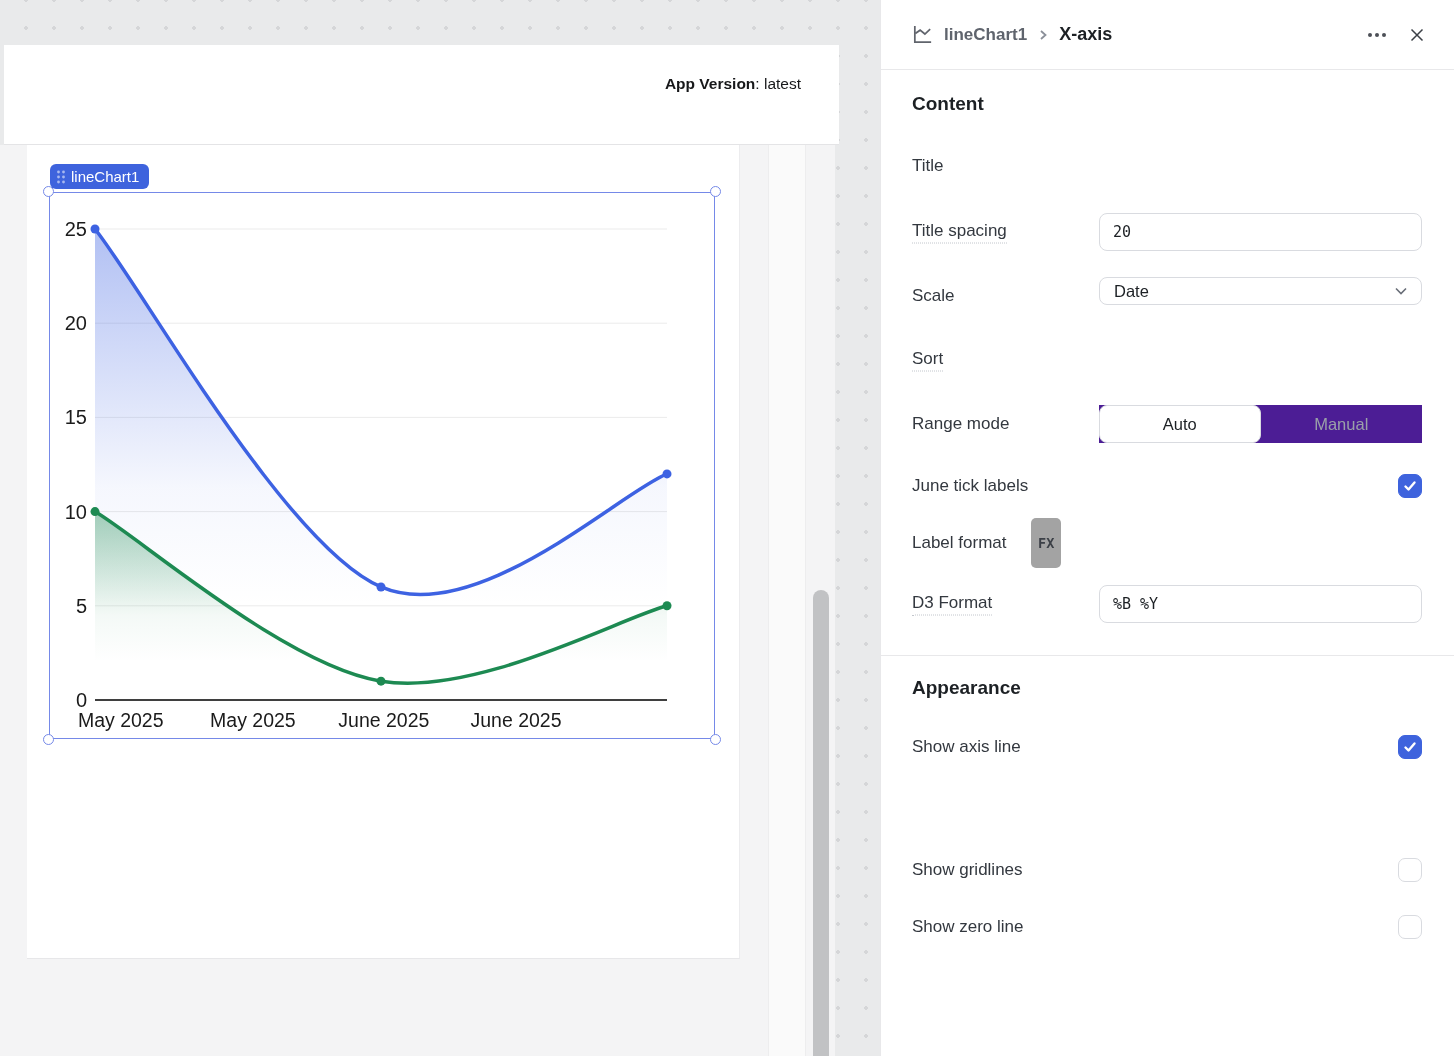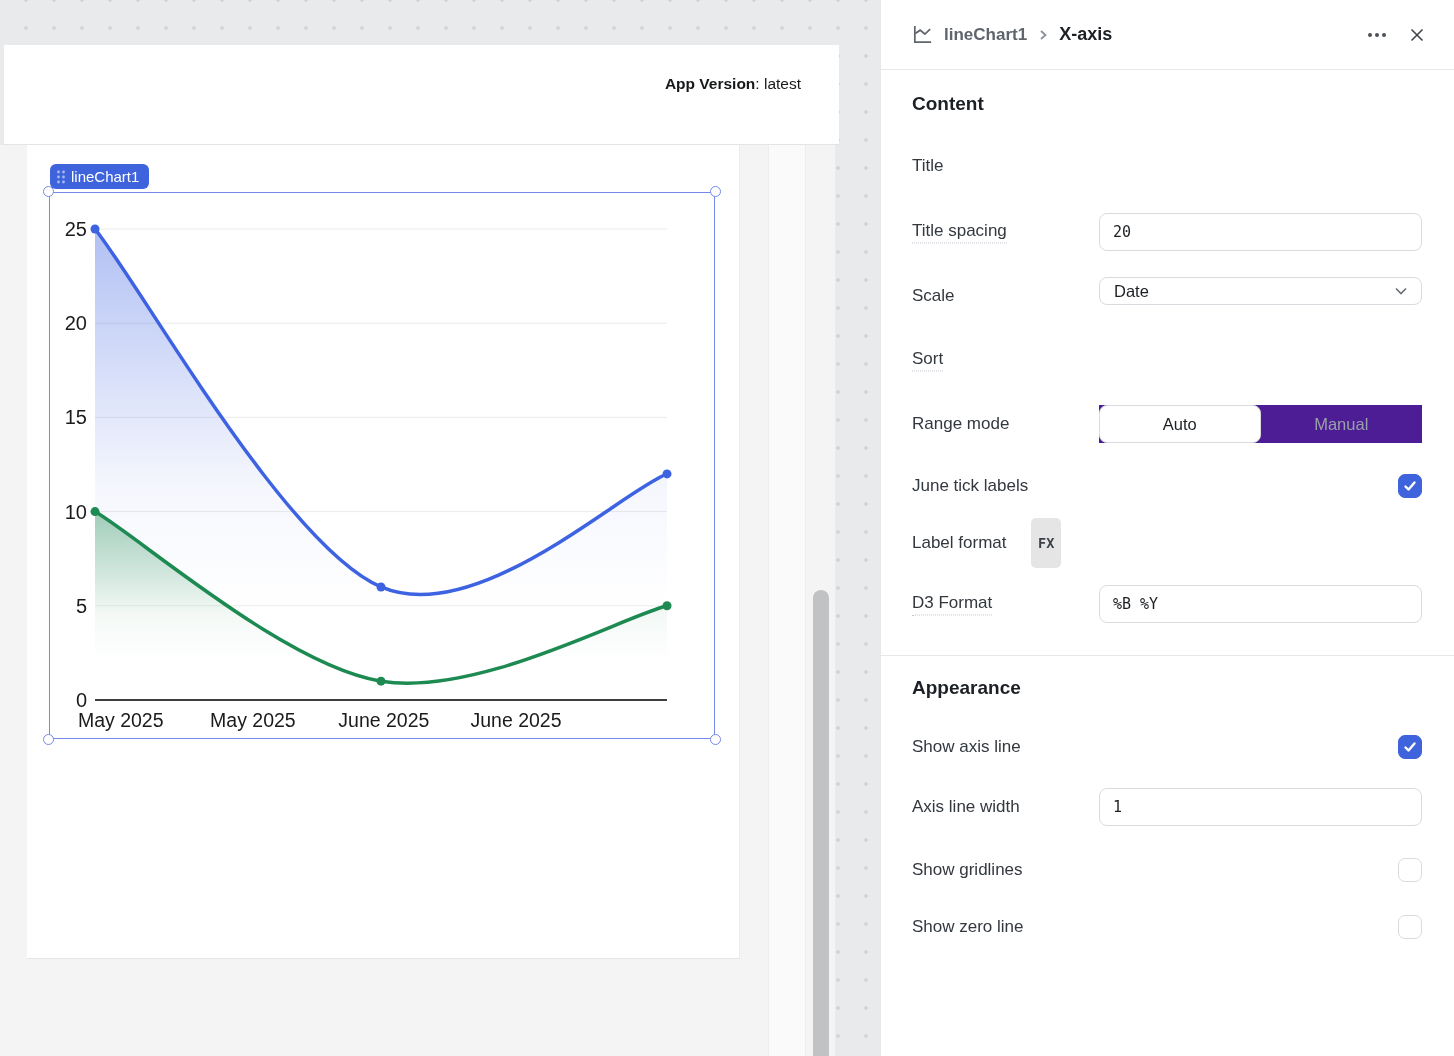--- a/index.html
+++ b/index.html
@@ -65,21 +65,21 @@
     color:#9aa0a9; border-radius:8px; cursor:pointer; border:1px solid transparent; }
   .seg-opt.on { background:#fff; color:#1c2024; border:1px solid #d9dbe0; }
 
   .checkbox { position:absolute; right:32px; top:50%; transform:translateY(-50%);
     width:24px; height:24px; border-radius:7px; border:1px solid #d9dbe0; background:#fff; cursor:pointer;
     display:flex; align-items:center; justify-content:center; }
   .checkbox.on { background:#3e63dd; border-color:#3e63dd; }
   .checkbox svg { display:none; }
   .checkbox.on svg { display:block; }
 
-  .fx-badge { position:absolute; left:150px; top:50%; transform:translateY(-50%); background:#e5e5e5;
+  .fx-badge { position:absolute; left:150px; top:50%; transform:translateY(-50%); background:#a3a3a3;
     color:#3c4047; border-radius:5px; padding:17px 7px; font-family:"DejaVu Sans Mono", monospace;
     font-size:13.5px; font-weight:700; cursor:pointer; }
 
   .divider { position:absolute; left:0; right:0; height:1px; background:#e8e8ea; }
 </style>
 </head>
 <body>
 
 <div id="app">
 
@@ -249,24 +249,20 @@
 
     <div class="row" style="top:734px; height:26px;">
       <span class="lbl">Show axis line</span>
       <div class="checkbox on">
         <svg width="14" height="14" viewBox="0 0 14 14" fill="none" stroke="#ffffff" stroke-width="2.4" stroke-linecap="round" stroke-linejoin="round">
           <path d="M2.5 7.5 L5.5 10.5 L11.5 3.5"></path>
           </svg>
       </div>
     </div>
 
-    <div class="row" style="top:788px;">
-      <span class="lbl">Axis line width</span>
-      <div class="ctl"><input class="tbox" type="text" value="1" style=""></div>
-    </div>
 
     <div class="row" style="top:857px; height:26px;">
       <span class="lbl">Show gridlines</span>
       <div class="checkbox">
         
       </div>
     </div>
 
     <div class="row" style="top:914px; height:26px;">
       <span class="lbl">Show zero line</span>

